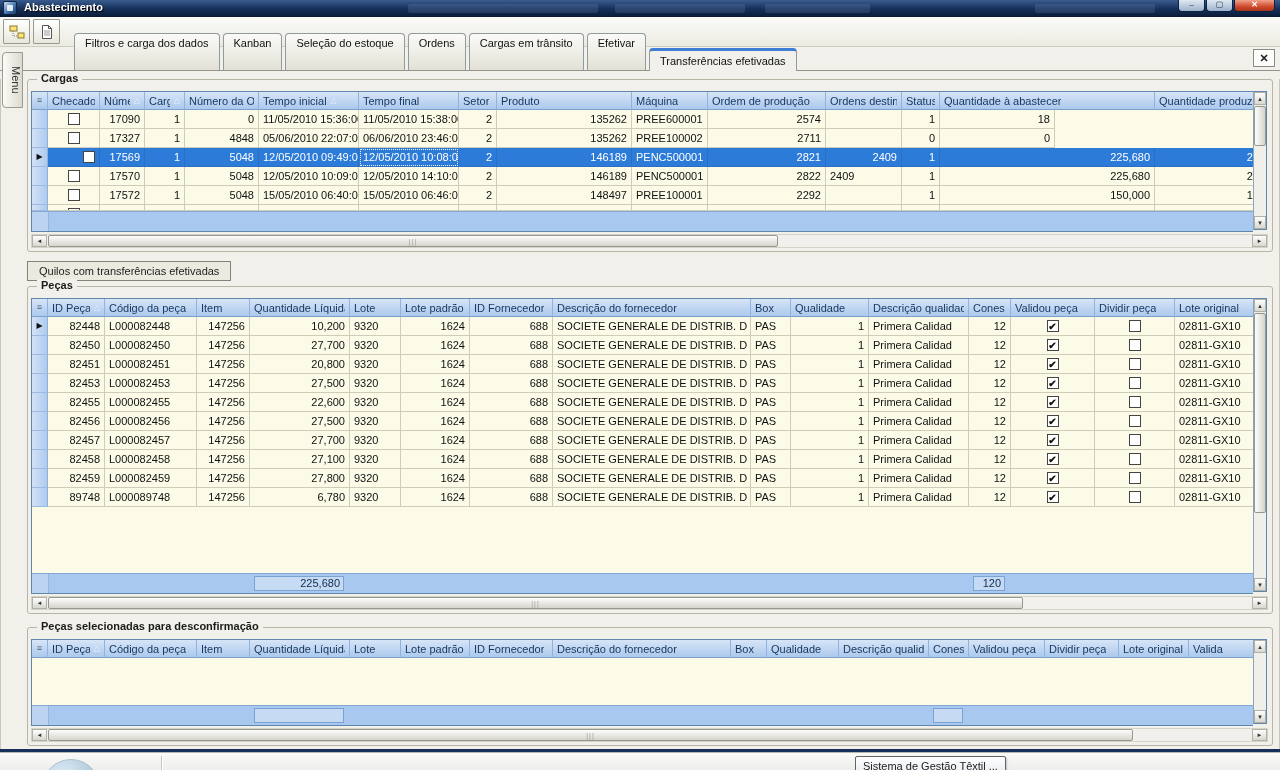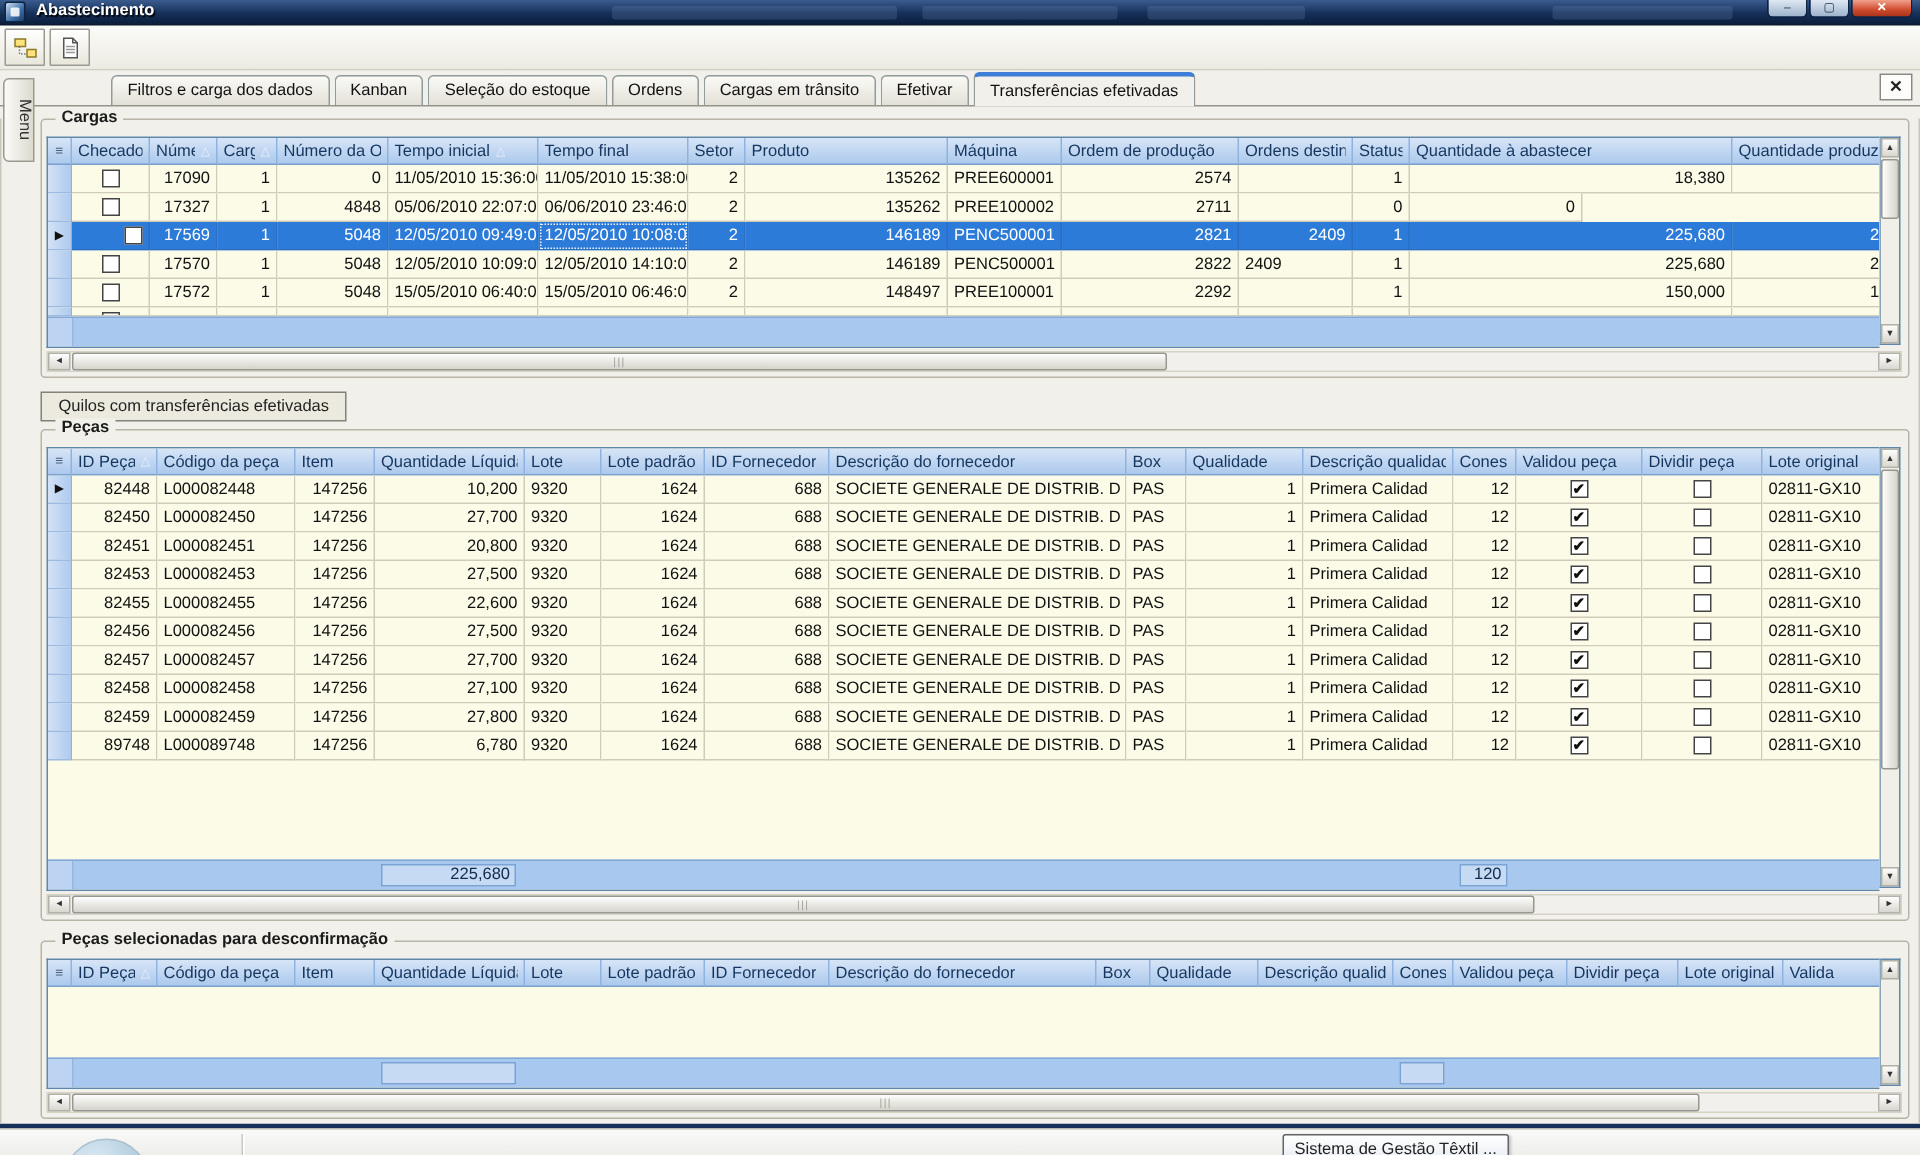--- a/index.html
+++ b/index.html
@@ -17,21 +17,21 @@
   .winbtn { width:27px; height:12px; border:1px solid #0d2344; border-top:none; border-radius:0 0 4px 4px;
       background:linear-gradient(#dfe8f2,#9db2cc); color:#1a2c44; font-size:8px; line-height:10px; text-align:center; }
   .winbtn.close { width:41px; background:linear-gradient(#f0a28b,#cf4a2e 60%,#a83418); color:#fff; font-weight:bold; }
 
   
   .toolbar { height:30px; background:linear-gradient(#fbfbf8,#ecebe2); border-bottom:1px solid #cfcdc0; display:flex; align-items:center; padding-left:3px; gap:3px; }
   .toolbtn { width:27px; height:25px; border:1px solid #9a9a90; background:linear-gradient(#ffffff,#e9e7db); display:flex; align-items:center; justify-content:center; border-radius:1px; }
 
   
   .tabrow { position:relative; height:24px; display:flex; align-items:flex-end; padding-left:74px; background:#f1f0ea; border-bottom:1px solid #95948b; }
-  .tab { height:20px; line-height:18px; padding:0 10px; margin-right:3px; border:1px solid #919b9c; border-bottom:none;
+  .tab { height:37px; line-height:18px; padding:0 10px; margin-right:3px; border:1px solid #919b9c; border-bottom:none;
       border-radius:4px 4px 0 0; background:linear-gradient(#fafaf7,#e3e1d6); white-space:nowrap; cursor:default; }
   .tab.active { height:23px; line-height:20px; background:#f1f0ea; border-top:3px solid #3f7ed6; margin-bottom:-1px; }
   .menutab { position:absolute; left:2px; top:52px; width:21px; height:56px; border:1px solid #9a9a8e; border-radius:4px 0 0 4px;
       background:linear-gradient(90deg,#fbfbf8,#dcdacf); writing-mode:vertical-rl; text-align:center; color:#333; z-index:5; }
   .tabclose { position:absolute; right:5px; bottom:3px; width:22px; height:18px; border:1px solid #8a8a82; background:#fcfcfa;
       text-align:center; line-height:16px; font-weight:bold; color:#222; }
 
   
   .panel { position:relative; height:670px; background:#f1f0ea; padding:0 6px 0 26px; border-left:1px solid #c9c7bb; border-right:1px solid #c9c7bb; }
 
@@ -210,21 +210,20 @@
                 <div class="cell ar" style="width: 40px;">1</div>
                 <div class="cell ar" style="width: 74px;">0</div>
                 <div class="cell" style="width: 100px;">11/05/2010 15:36:00</div>
                 <div class="cell" style="width: 100px;">11/05/2010 15:38:00</div>
                 <div class="cell ar" style="width: 38px;">2</div>
                 <div class="cell ar" style="width: 135px;">135262</div>
                 <div class="cell" style="width: 76px;">PREE600001</div>
                 <div class="cell ar" style="width: 118px;">2574</div>
                 <div class="cell" style="width: 76px;"></div>
                 <div class="cell ar" style="width: 38px;">1</div>
-                <div class="cell ar" style="width: 215px;">18,380</div>
                 <div class="cell ar" style="width: 115px;">18</div>
               </div>
               <div class="grow">
                 <div class="gutter"></div>
                 <div class="cell tc" style="width: 52px;"><span class="cb"></span></div>
                 <div class="cell ar" style="width: 45px;">17327</div>
                 <div class="cell ar" style="width: 40px;">1</div>
                 <div class="cell ar" style="width: 74px;">4848</div>
                 <div class="cell" style="width: 100px;">05/06/2010 22:07:00</div>
                 <div class="cell" style="width: 100px;">06/06/2010 23:46:00</div>

